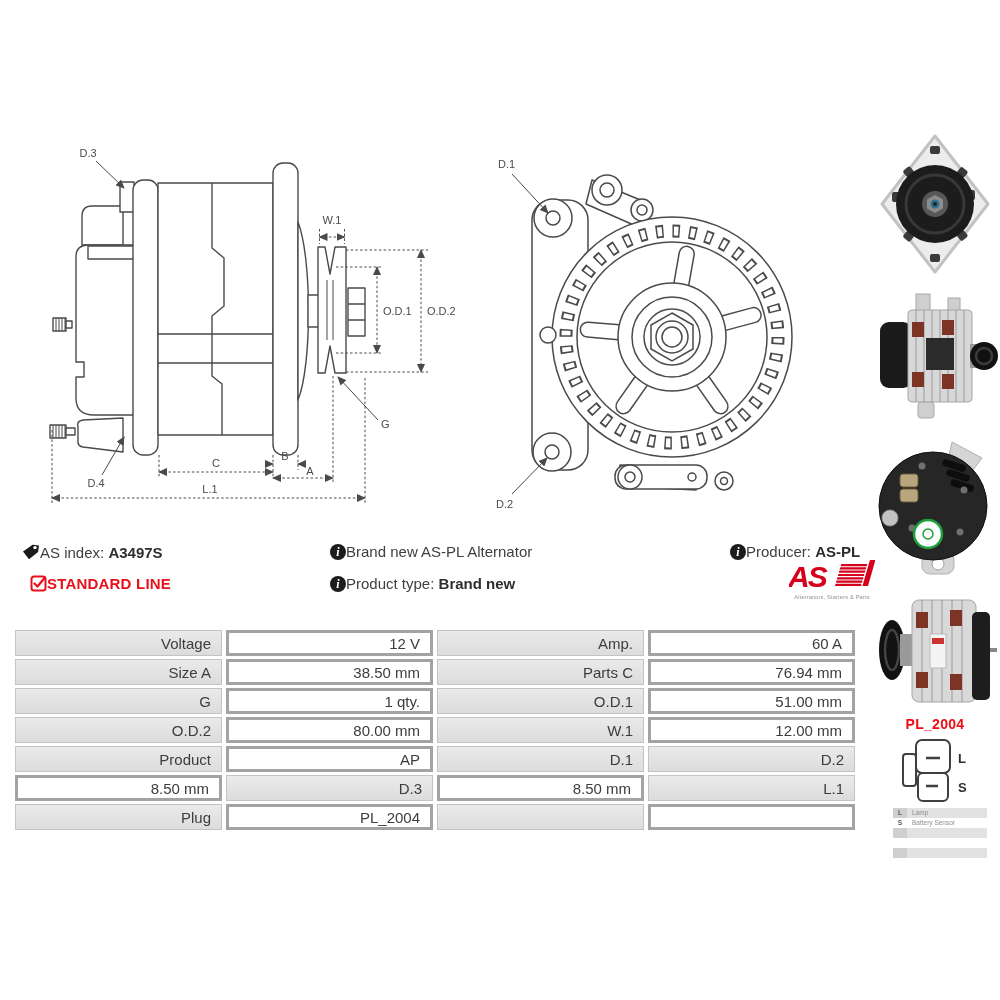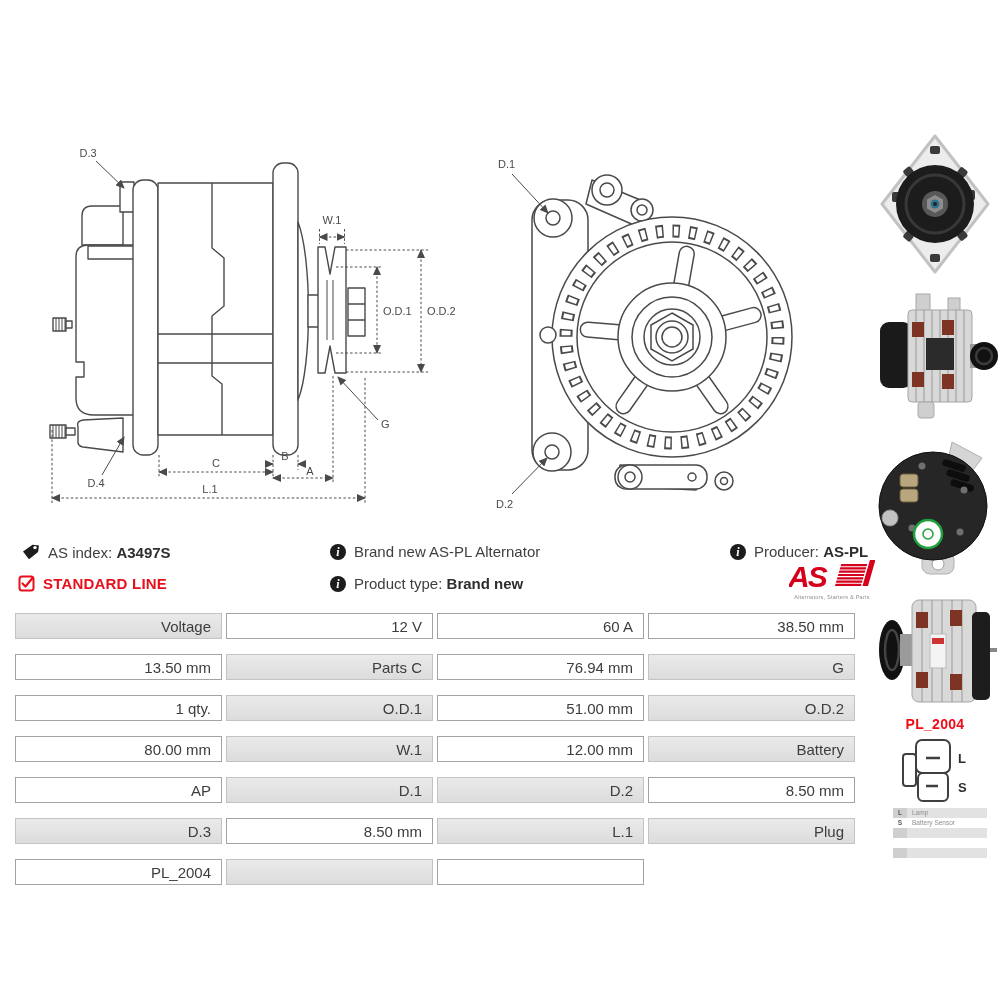--- a/index.html
+++ b/index.html
@@ -3,35 +3,35 @@
 <meta charset="utf-8">
 <style>
   html,body{margin:0;padding:0;background:#fff;}
   .page{position:relative;width:1000px;height:1000px;background:#fff;overflow:hidden;
         font-family:"Liberation Sans",sans-serif;color:#3f3f3f;border-radius:12px;}
   .abs{position:absolute;}
   svg text{font-family:"Liberation Sans",sans-serif;}
   .dim-label{font-size:11px;fill:#4a4a4a;}
   
   .info-row{position:absolute;height:20px;font-size:15px;white-space:nowrap;}
-  .info-item{position:absolute;display:flex;align-items:center;gap:8px;}
+  .info-item{position:absolute;display:flex;align-items:center;gap:0;}
   .info-item .txt b{font-weight:bold;color:#2e2e2e;}
   .info-icon{display:inline-flex;align-items:center;justify-content:center;width:16px;height:16px;
              border-radius:50%;background:#1c1c1c;color:#fff;font-family:"Liberation Serif",serif;
              font-style:italic;font-weight:bold;font-size:12px;line-height:16px;}
   .red-line{color:#e8101c;font-weight:bold;letter-spacing:.2px;}
   
   .as-logo{position:absolute;left:789px;top:558px;width:86px;height:48px;}
   
-  .spec-table{position:absolute;left:15px;top:613px;display:grid;
-              grid-template-columns:207px 207px 207px 207px;gap:15px 4px;}
+  .spec-table{position:absolute;left:15px;top:630px;display:grid;
+              grid-template-columns:207px 207px 207px 207px;gap:3px 4px;}
   .cell{height:26px;display:flex;align-items:center;justify-content:flex-end;
         padding-right:10px;font-size:15px;color:#3d3d3d;box-sizing:border-box;}
   .cell.label{background:linear-gradient(#eaeaea,#dcdcdc);border:1px solid #c3c3c3;}
-  .cell.value{background:#fff;border:1px solid #a3a3a3;}
+  .cell.value{background:#fff;border:3px solid #a3a3a3;}
   
   .plug-name{position:absolute;left:872px;top:716px;width:126px;text-align:center;
              font-size:14px;font-weight:bold;color:#f30b14;letter-spacing:.3px;}
   .plug-legend{position:absolute;left:893px;top:808px;width:94px;font-size:6.5px;color:#8d8d8d;}
   .plug-legend .lrow{display:flex;height:10px;line-height:10px;}
   .plug-legend .lkey{width:14px;text-align:center;font-weight:bold;color:#5a5a5a;}
   .plug-legend .llabel{flex:1;padding-left:5px;}
   .plug-legend .lrow.odd .lkey{background:#cfcfcf;}
   .plug-legend .lrow.odd .llabel{background:#e2e2e2;}
 </style>
@@ -276,21 +276,21 @@
       <span class="info-icon">i</span>
       <span class="txt">Brand new AS-PL Alternator</span>
     </div>
     <div class="info-item" style="left:730px">
       <span class="info-icon">i</span>
       <span class="txt"><span>Producer:</span>&nbsp;<b>AS-PL</b></span>
     </div>
   </div>
 
   <div class="info-row" style="top:575px">
-    <div class="info-item" style="left:18px">
+    <div class="info-item" style="left:30px">
       <svg width="17" height="17" viewBox="0 0 17 17">
         <rect x="1.5" y="1.5" width="14" height="14" rx="2.5" fill="none" stroke="#e8101c" stroke-width="2"></rect>
         <path d="M4.5,8.5 L7.5,11.5 L14.5,3" fill="none" stroke="#e8101c" stroke-width="2.2" stroke-linecap="round" stroke-linejoin="round"></path>
       </svg>
       <span class="red-line">STANDARD LINE</span>
     </div>
     <div class="info-item" style="left:330px">
       <span class="info-icon">i</span>
       <span class="txt"><span>Product type:</span>&nbsp;<b>Brand new</b></span>
     </div>
@@ -307,38 +307,39 @@
       <rect x="46" y="22.5" width="26" height="2.2"></rect>
       <rect x="46" y="25.8" width="26" height="2.2"></rect>
       <rect x="73.5" y="2" width="5.5" height="26"></rect>
     </g>
     <text x="43" y="41" text-anchor="middle" font-size="5.6" fill="#8f8f8f" letter-spacing=".2">Alternators, Starters &amp; Parts</text>
   </svg>
 
   <div class="spec-table">
     <div class="cell label">Voltage</div>
     <div class="cell value">12 V</div>
+    <div class="cell label">Amp.</div>
     <div class="cell value">60 A</div>
 
+    <div class="cell label">Size A</div>
     <div class="cell value">38.50 mm</div>
-    <div class="cell value">13.50 mm</div>
 
     <div class="cell label">Parts C</div>
     <div class="cell value">76.94 mm</div>
     <div class="cell label">G</div>
     <div class="cell value">1 qty.</div>
 
     <div class="cell label">O.D.1</div>
     <div class="cell value">51.00 mm</div>
     <div class="cell label">O.D.2</div>
     <div class="cell value">80.00 mm</div>
 
     <div class="cell label">W.1</div>
     <div class="cell value">12.00 mm</div>
-    <div class="cell label">Battery</div>
+    <div class="cell label">Product</div>
     <div class="cell value">AP</div>
 
     <div class="cell label">D.1</div>
     <div class="cell label">D.2</div>
     <div class="cell value">8.50 mm</div>
 
     <div class="cell label">D.3</div>
     <div class="cell value">8.50 mm</div>
     <div class="cell label">L.1</div>
 

